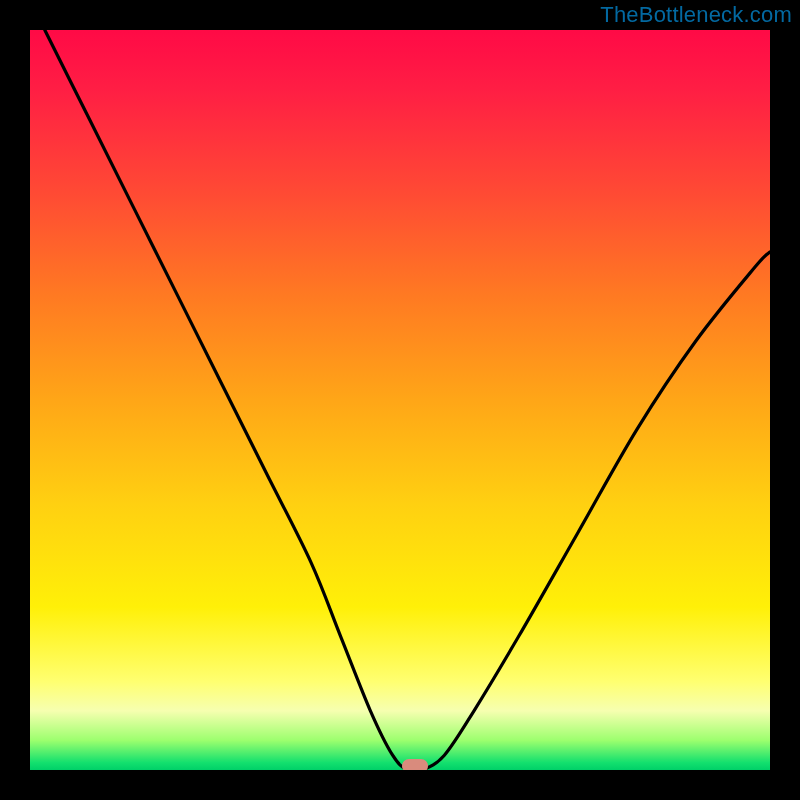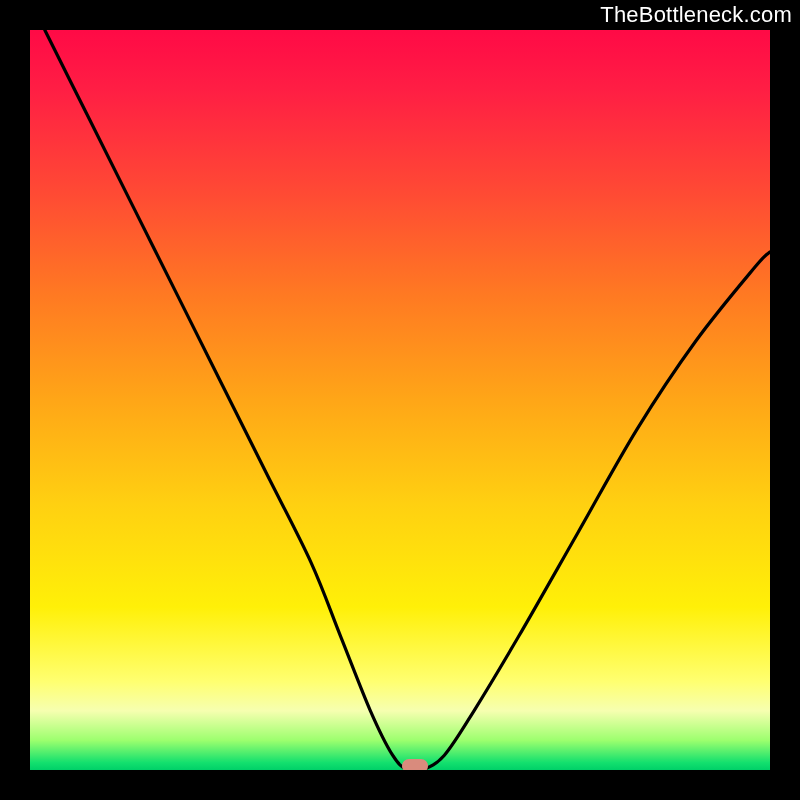--- a/index.html
+++ b/index.html
@@ -14,21 +14,21 @@
   .frame {
     position: relative;
     width: 800px;
     height: 800px;
     background: #000;
   }
   .watermark {
     position: absolute;
     top: 2px;
     right: 8px;
-    color: #ffffff;
+    color: #0369a1;
     font-size: 22px;
     font-weight: 500;
     letter-spacing: 0.2px;
     z-index: 5;
     user-select: none;
   }
   .plot {
     position: absolute;
     left: 30px;
     top: 30px;

